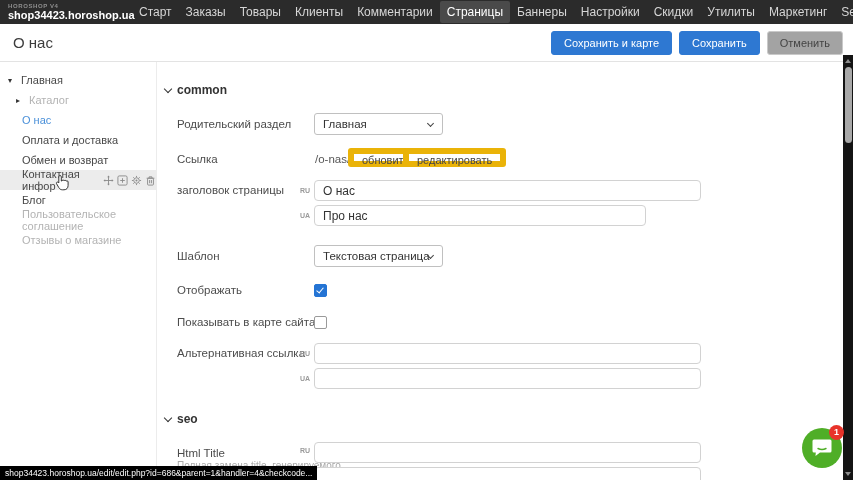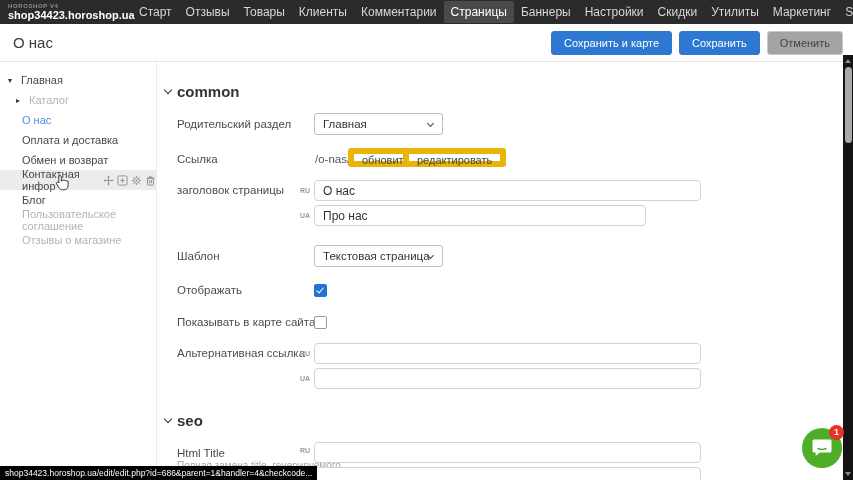--- a/index.html
+++ b/index.html
@@ -38,21 +38,21 @@
   .tree-gray { color: #b3b3b3; }
   .tree-active { color: #4a90d9; }
   .tree-hover { background: #ececec; }
   .row-icons { display: flex; align-items: center; gap: 3px; margin-left: 5px; }
   .row-icons svg { width: 11px; height: 11px; display: block; cursor: pointer; }
 
   
   .main { position: absolute; left: 156px; top: 62px; width: 687px; height: 418px;
           background: #fff; border-left: 1px solid #ececec; }
   .section-head { position: absolute; display: flex; align-items: center; gap: 6px;
-                  font-size: 15px; font-weight: bold; color: #333; cursor: pointer; }
+                  font-size: 12px; font-weight: bold; color: #333; cursor: pointer; }
   .section-head .chev-down { width: 6px; height: 6px; border-right: 1.5px solid #333;
                   border-bottom: 1.5px solid #333; transform: rotate(45deg); margin-top: -3px; }
   .fld-label { position: absolute; font-size: 11.5px; color: #4c4c4c; }
   .fld-hint  { position: absolute; font-size: 10px; color: #a9a9a9; }
   .lang-badge { position: absolute; font-size: 7px; color: #9a9a9a; font-weight: bold; }
   .txt-input { position: absolute; height: 21px; border: 1px solid #d2d2d2; border-radius: 4px;
                font-size: 12px; color: #333; padding: 0 8px; font-family: inherit; background: #fff; }
   .sel { position: absolute; height: 22px; width: 129px; border: 1px solid #c0c0c0; border-radius: 3px;
          background: #fff; display: flex; align-items: center; font-size: 11.5px; color: #333;
          padding: 0 8px; cursor: pointer; }
@@ -96,21 +96,21 @@
 
 <div id="screen">
 
   <div class="topbar">
     <div class="logo-block">
       <span class="logo-small">HOROSHOP V4</span>
       <span class="logo-main">shop34423.horoshop.ua</span>
     </div>
     <div class="topmenu">
       <span class="topmenu-item">Старт</span>
-      <span class="topmenu-item">Отзывы</span>
+      <span class="topmenu-item">Заказы</span>
       <span class="topmenu-item">Товары</span>
       <span class="topmenu-item">Клиенты</span>
       <span class="topmenu-item">Комментарии</span>
       <span class="topmenu-item active">Страницы</span>
       <span class="topmenu-item">Баннеры</span>
       <span class="topmenu-item">Настройки</span>
       <span class="topmenu-item">Скидки</span>
       <span class="topmenu-item">Утилиты</span>
       <span class="topmenu-item">Маркетинг</span>
       <span class="topmenu-item">Seo</span>

